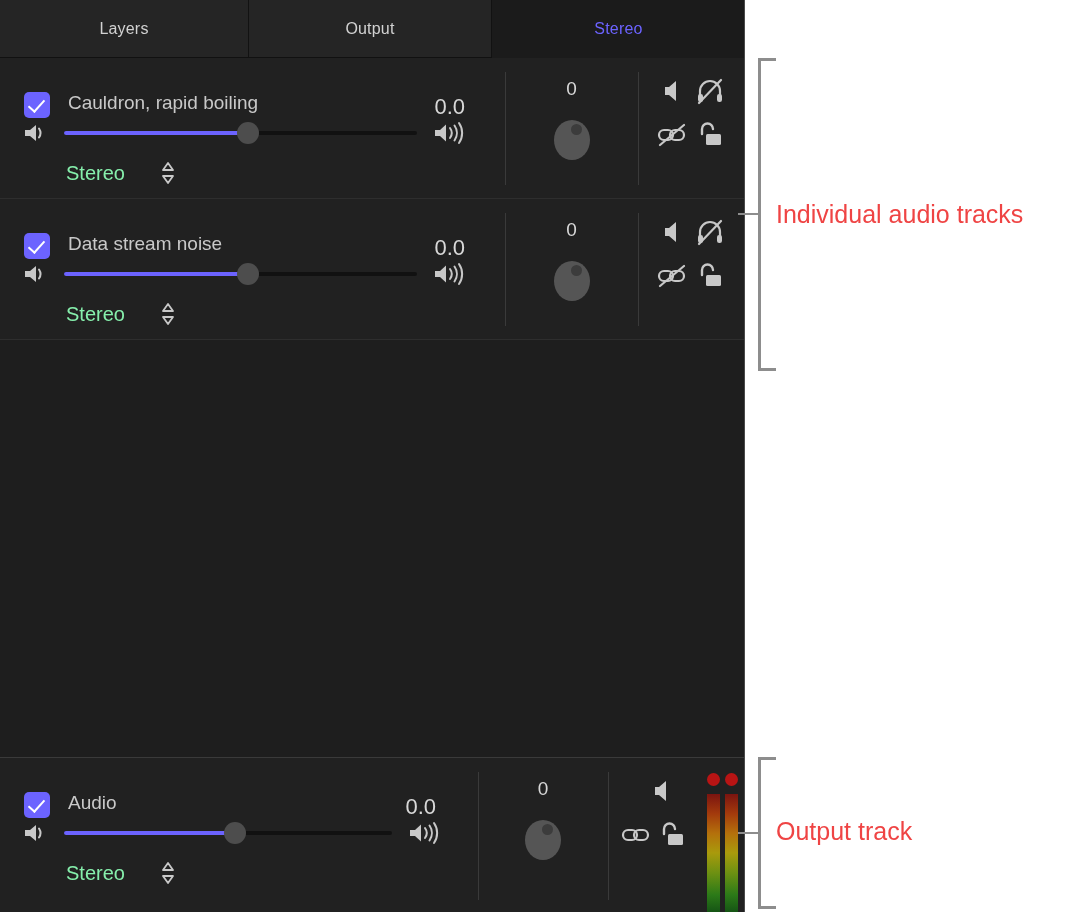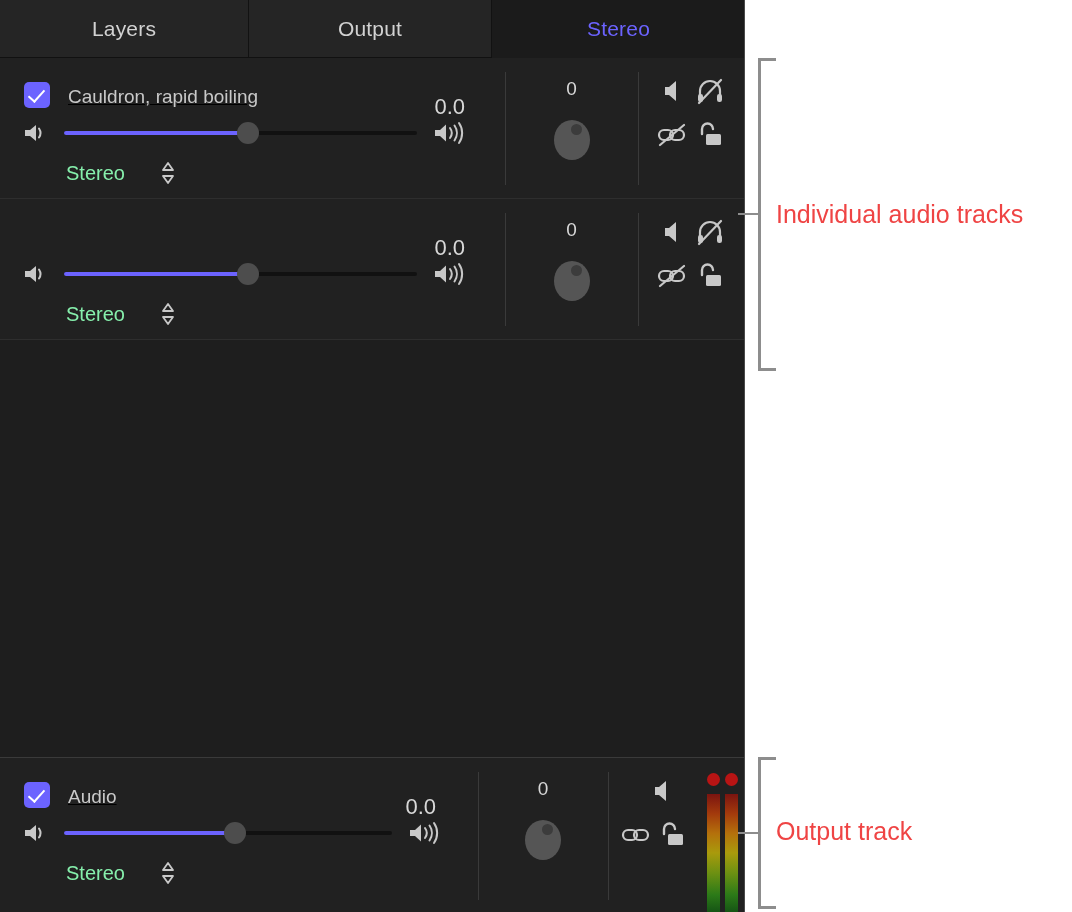--- a/index.html
+++ b/index.html
@@ -18,21 +18,21 @@
     background: #1e1e1e;
     border-right: 1px solid #4a4a4a;
     overflow: hidden;
   }
 
   
   .tabbar { display: flex; height: 58px; width: 100%; background: #1c1c1c; }
   .tab {
     flex: 0 0 auto; height: 100%;
     display: flex; align-items: center; justify-content: center;
-    font-size: 21px; letter-spacing: .2px; color: #d2d2d2;
+    font-size: 16px; letter-spacing: .2px; color: #d2d2d2;
     background: #252525;
     border-right: 1px solid #121212;
     border-bottom: 1px solid #111;
     user-select: none;
   }
   .tab.t0 { width: 249px; }
   .tab.t1 { width: 243px; }
   .tab.t2 {
     width: 253px; background: #1b1b1b; color: #6c63ff;
     border-right: none; border-bottom: 1px solid #1b1b1b;
@@ -47,21 +47,21 @@
   }
   .track.output {
     position: absolute; left: 0; top: 757px; height: 155px;
     border-top: 1px solid #3a3a3a; border-bottom: none;
   }
   .sep-v { position: absolute; width: 1px; background: #3a3a3a; }
 
   
   .col-left { position: absolute; left: 0; top: 0; width: 505px; height: 100%; }
 
-  .chk-row { position: absolute; left: 24px; top: 24px; display: flex; align-items: flex-end; text-decoration: underline; }
+  .chk-row { position: absolute; left: 24px; top: 34px; display: flex; align-items: flex-start; }
   .checkbox {
     width: 26px; height: 26px; border-radius: 5px;
     background: #6c63ff; position: relative; flex: 0 0 auto;
   }
   .checkbox::after {
     content: ""; position: absolute; left: 8px; top: 4px;
     width: 7px; height: 14px; border: solid #fff;
     border-width: 0 2.6px 2.6px 0; transform: rotate(42deg);
   }
   .track-name {
@@ -263,20 +263,24 @@
             </svg>
           </span>
         </div>
       </div>
 
       <div class="track">
         <div class="sep-v" style="left:505px; top:14px; height:113px;"></div>
         <div class="sep-v" style="left:638px; top:14px; height:113px;"></div>
 
         <div class="col-left">
+          <div class="chk-row">
+            <div class="checkbox"></div>
+            <div class="track-name">Data stream noise</div>
+          </div>
           <div class="level-val">0.0</div>
 
           <div class="slider-row">
             <span class="spk-sm">
               <svg viewBox="0 0 26 24" width="26" height="24">
                 <path d="M3 9h5l6-5v16l-6-5H3z" fill="#c8c8c8"></path>
                 <path d="M17 7.5a8 8 0 0 1 0 9" stroke="#c8c8c8" stroke-width="2" fill="none" stroke-linecap="round"></path>
               </svg>
             </span>
             <div class="slider" style="width:353px;">

